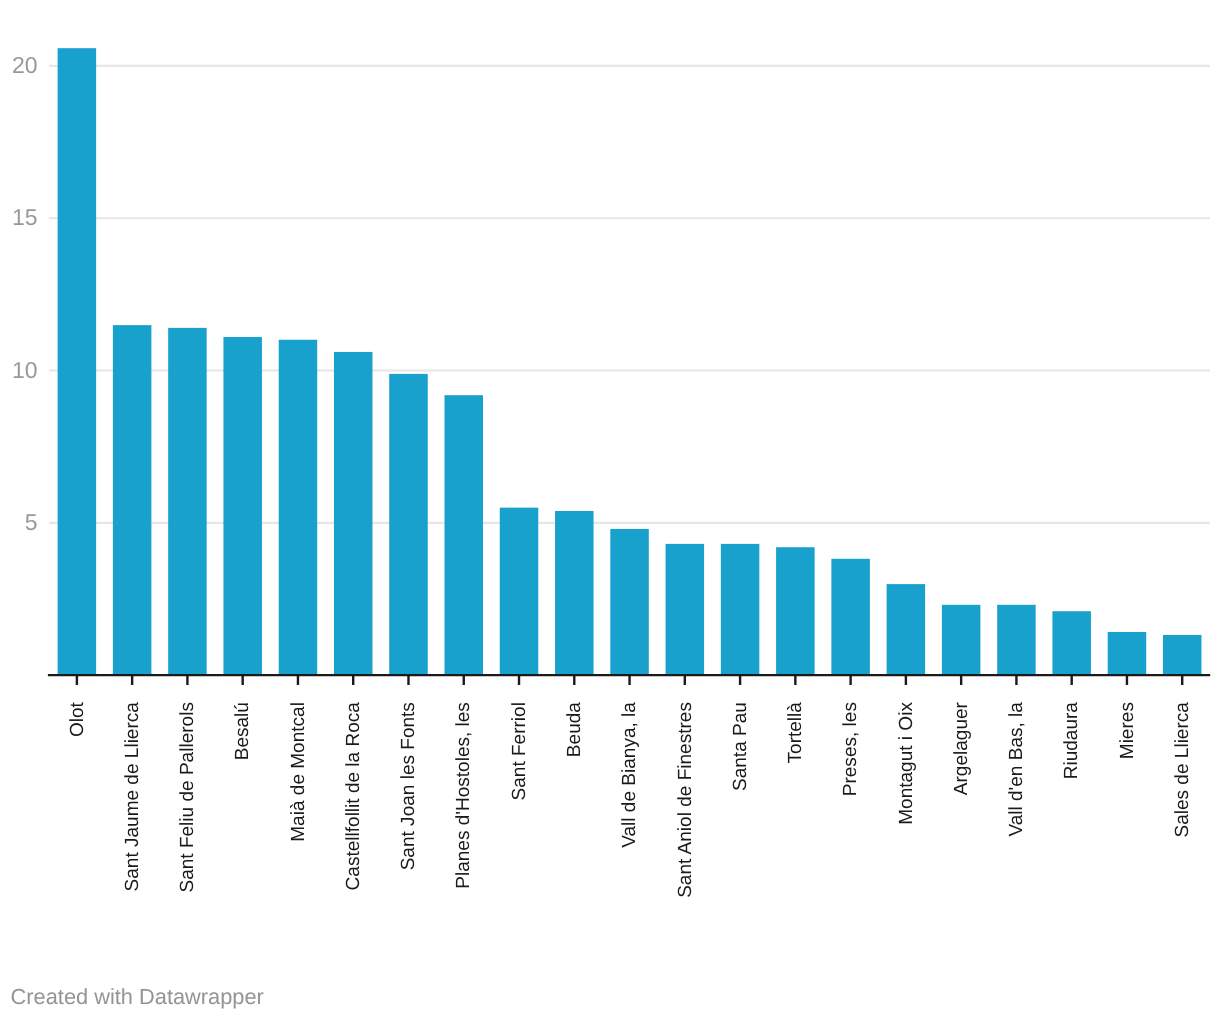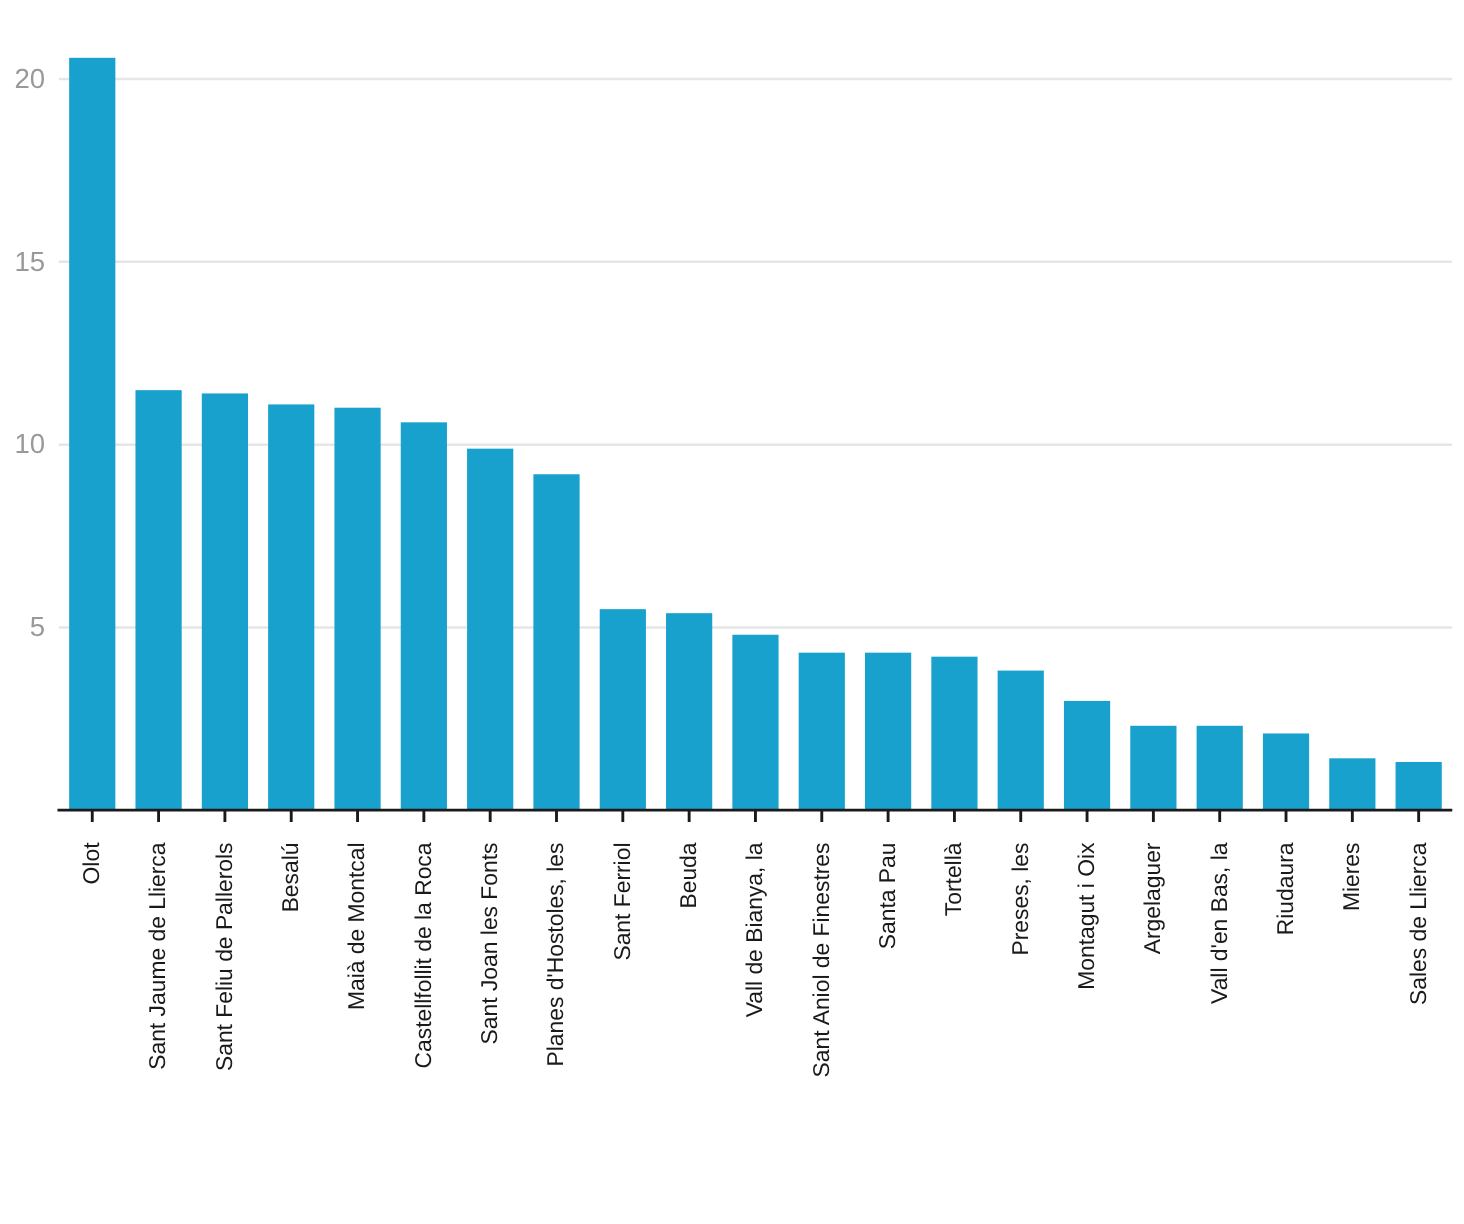--- a/index.html
+++ b/index.html
@@ -98,13 +98,14 @@
         <text x="0" y="0" class="xlabel" transform="translate(801.0500000000001,702.1) rotate(-90)">Tortellà</text>
         <text x="0" y="0" class="xlabel" transform="translate(856.3166666666667,702.1) rotate(-90)">Preses, les</text>
         <text x="0" y="0" class="xlabel" transform="translate(911.5833333333334,702.1) rotate(-90)">Montagut i Oix</text>
         <text x="0" y="0" class="xlabel" transform="translate(966.85,702.1) rotate(-90)">Argelaguer</text>
         <text x="0" y="0" class="xlabel" transform="translate(1022.1166666666667,702.1) rotate(-90)">Vall d'en Bas, la</text>
         <text x="0" y="0" class="xlabel" transform="translate(1077.3833333333334,702.1) rotate(-90)">Riudaura</text>
         <text x="0" y="0" class="xlabel" transform="translate(1132.65,702.1) rotate(-90)">Mieres</text>
         <text x="0" y="0" class="xlabel" transform="translate(1187.9166666666667,702.1) rotate(-90)">Sales de Llierca</text>
       </g>
   </svg>
+  <div class="footer" id="footer" style="left: 10.6px; top: 985.6px;">Created with Datawrapper</div>
 </div>
 
 </body></html>

